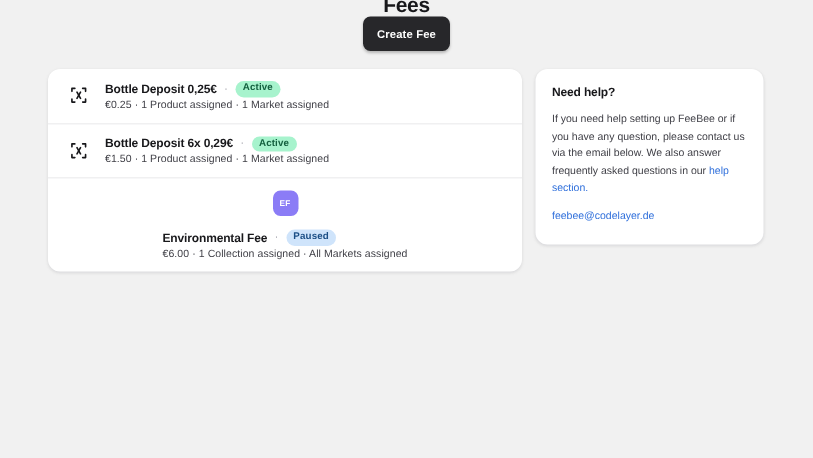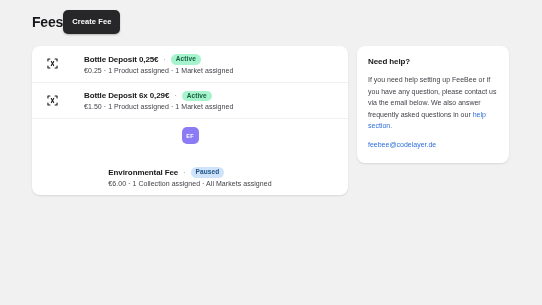--- a/index.html
+++ b/index.html
@@ -21,23 +21,24 @@
     position: relative;
     width: 542px;
     height: 305px;
     padding: 10px 32px 0 32px;
   }
 
   
   .header {
     display: flex;
     align-items: center;
-    justify-content: flex-start;
+    justify-content: flex-end;
     height: 24px;
     margin-bottom: 12px;
+    flex-direction: column;
   }
 
   .page-title {
     font-size: 14px;
     font-weight: bold;
     letter-spacing: -0.2px;
     color: #18181b;
   }
 
   .create-btn {
@@ -69,21 +70,21 @@
 
   .fees-card {
     width: 316px;
     overflow: hidden;
   }
 
   
   .fee-row {
     display: flex;
     align-items: center;
-    gap: 23px;
+    gap: 9px;
     padding: 8px 12px;
     border-bottom: 1px solid #f0f0f1;
     cursor: pointer;
   }
   .fee-row:last-child { border-bottom: none; flex-direction: column; }
 
   .fee-icon {
     width: 17px;
     height: 17px;
     flex: 0 0 17px;

